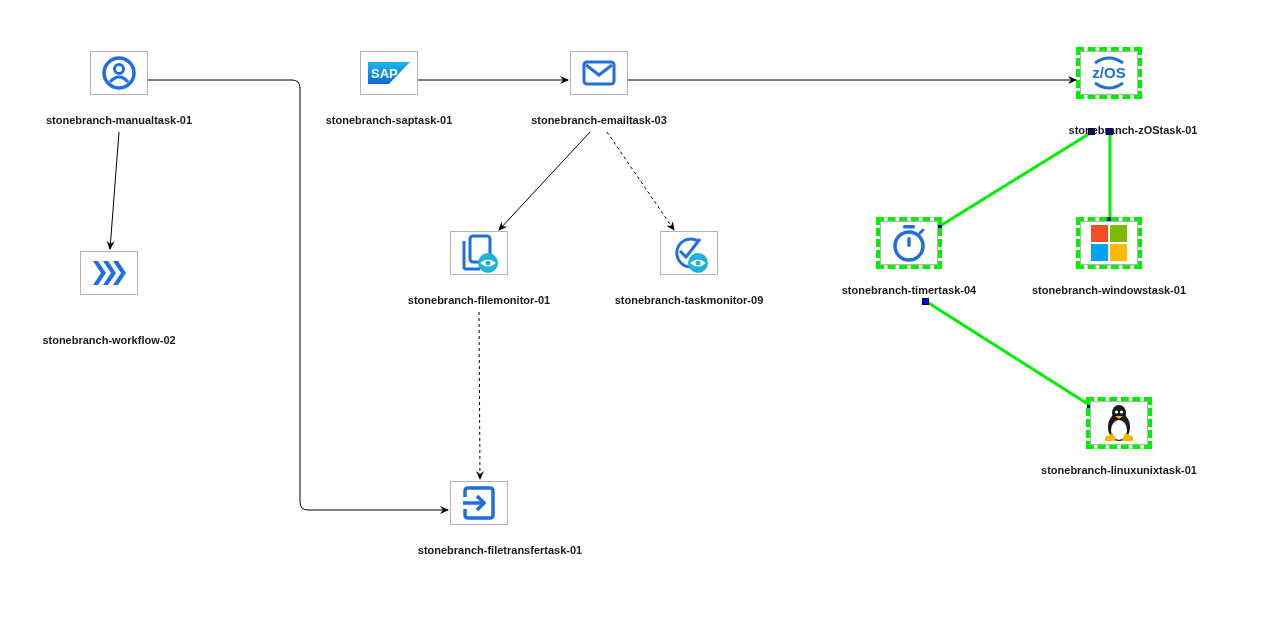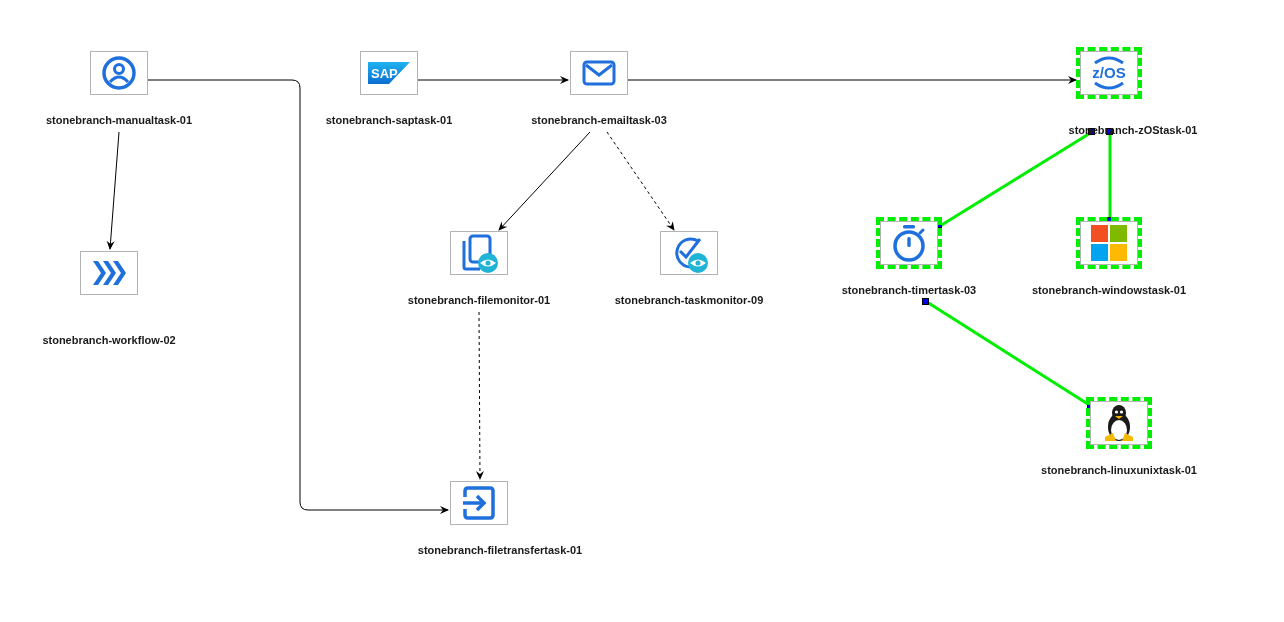--- a/index.html
+++ b/index.html
@@ -114,21 +114,21 @@
 <div class="label" style="left:689px;top:294px;">stonebranch-taskmonitor-09</div>
 
 <div class="node selected" style="left:880px;top:221px;">
   <svg width="36" height="40" viewBox="0 0 36 40">
     <rect x="12" y="2" width="12" height="3.5" rx="1.5" fill="#1f6fdc"></rect>
     <circle cx="18" cy="23" r="14" fill="none" stroke="#1f6fdc" stroke-width="3.5"></circle>
     <rect x="16.3" y="14" width="3.4" height="10" rx="1.5" fill="#1f6fdc"></rect>
     <path d="M29,10 L32,7" stroke="#1f6fdc" stroke-width="3" stroke-linecap="round"></path>
   </svg>
 </div>
-<div class="label" style="left:909px;top:284px;">stonebranch-timertask-03</div>
+<div class="label" style="left:909px;top:284px;">stonebranch-timertask-04</div>
 
 <div class="node selected" style="left:1080px;top:221px;">
   <svg width="36" height="36" viewBox="0 0 36 36">
     <rect x="0" y="0" width="17" height="17" fill="#f25022"></rect>
     <rect x="19" y="0" width="17" height="17" fill="#7fba00"></rect>
     <rect x="0" y="19" width="17" height="17" fill="#00a4ef"></rect>
     <rect x="19" y="19" width="17" height="17" fill="#ffb900"></rect>
   </svg>
 </div>
 <div class="label" style="left:1109px;top:284px;">stonebranch-windowstask-01</div>

